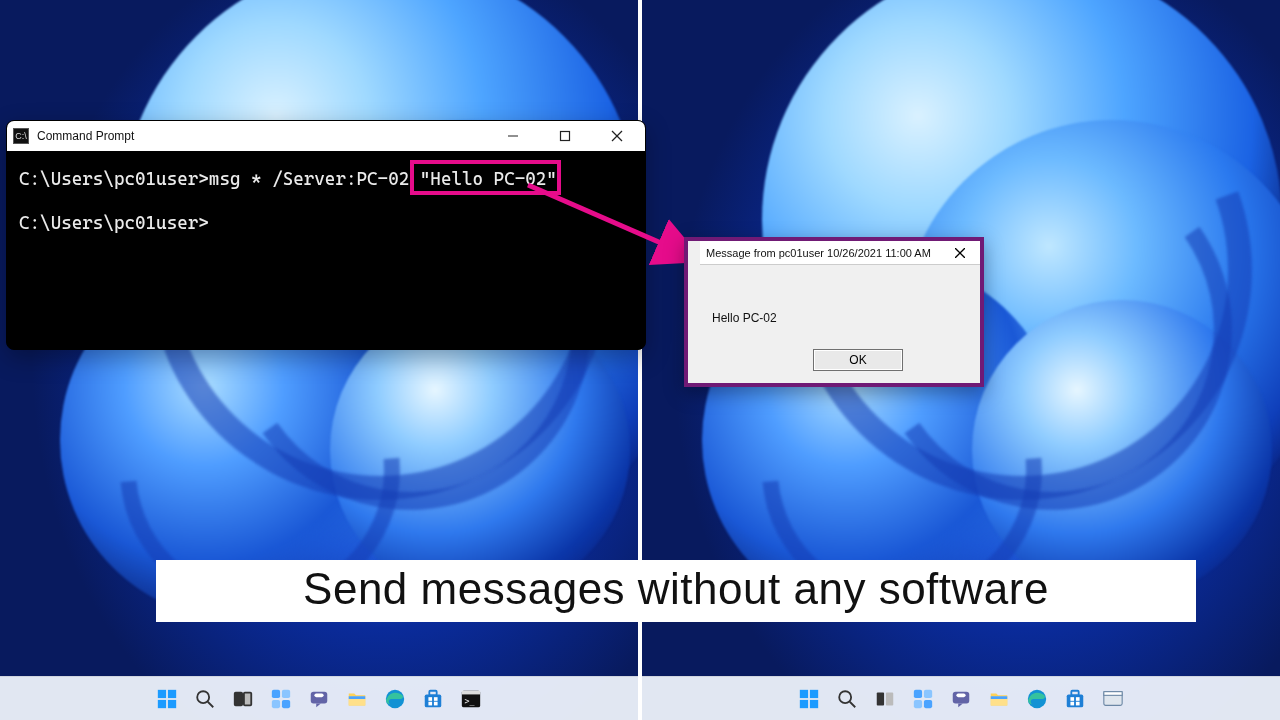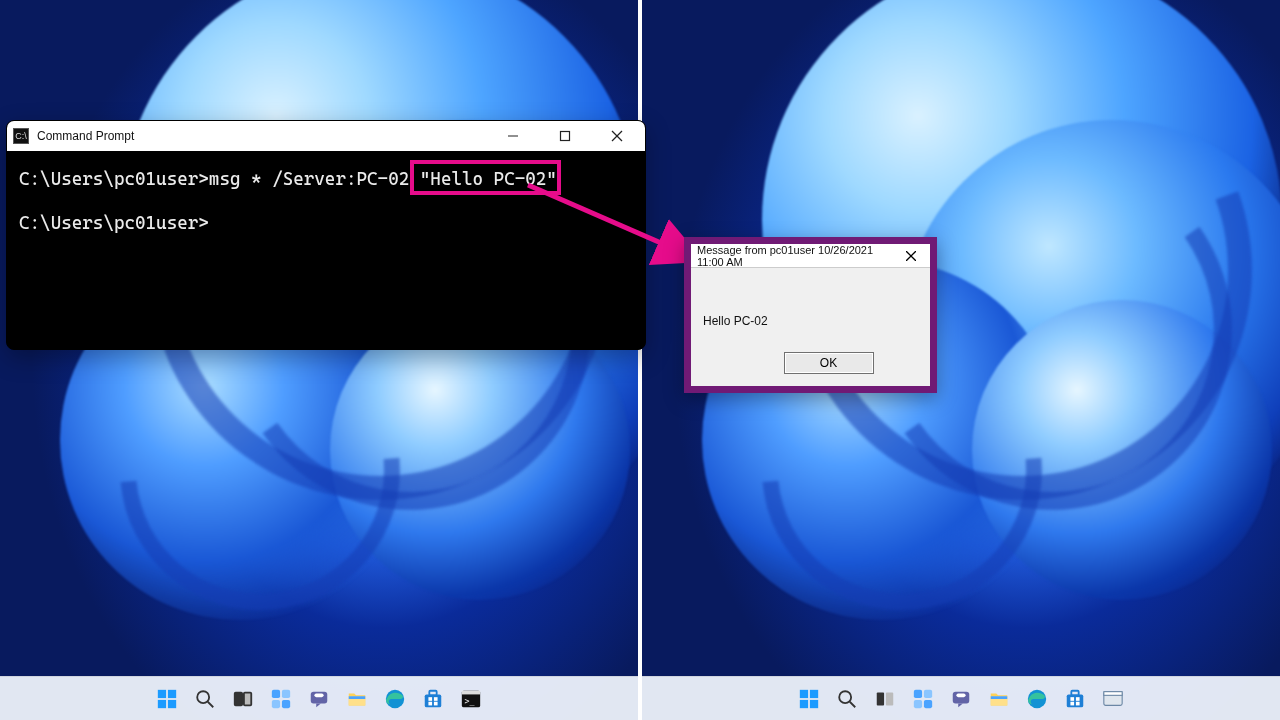--- a/index.html
+++ b/index.html
@@ -47,22 +47,22 @@
   .cmd-title .spacer { flex:1; }
   .winbtn { width:44px; height:28px; display:flex; align-items:center; justify-content:center; color:#222; cursor:pointer; }
   .cmd-body { position:relative; padding:14px 12px; font-family: Consolas, "Cascadia Mono", monospace; font-size:18px; color:#eaeaea; line-height:1.55; }
   .prompt-line { white-space:pre; }
   .hl-box { position:absolute; border:4px solid #e60c8b; pointer-events:none; }
 
   
   .arrow { position:absolute; pointer-events:none; }
 
   
-  .msgbox { position:absolute; width:253px; background:#f0f0f0; border:7px solid #701a75;
-            box-shadow:0 6px 18px rgba(0,0,0,0.35); font-size:12px; }
+  .msgbox { position:absolute; width:300px; background:#f0f0f0; border:4px solid #701a75;
+            box-shadow:0 6px 18px rgba(0,0,0,0.35); font-size:12px;padding-left:12px; }
   .msgbox .mtitle { height:24px; background:#fff; border-bottom:1px solid #ccc; display:flex; align-items:center; padding:0 6px; }
   .msgbox .mtitle .mtxt { font-size:11px; color:#111; }
   .msgbox .mtitle .spacer { flex:1; }
   .msgbox .mclose { width:28px;height:22px; display:flex; align-items:center; justify-content:center; cursor:pointer; }
   .msgbox .mbody { padding:14px 12px 8px 12px; min-height:46px; color:#111;margin-top:32px; }
   .msgbox .mfoot { display:flex; justify-content:center; padding:6px 0 12px;margin-left:36px; }
   .okbtn { width:90px; height:22px; background:#e9e9e9; border:1px solid #707070; box-shadow: inset 0 0 0 1px #fff; cursor:pointer; font-size:12px; }
 
   
   .caption { position:absolute; background:#fff; color:#111; font-size:44px; letter-spacing:.5px;
@@ -281,14 +281,15 @@
             <line x1="10" y1="0" x2="0" y2="10" stroke="currentColor" stroke-width="1.3"></line>
           </svg>
         </div>
     </div>
     <div class="mbody">Hello PC-02</div>
     <div class="mfoot">
       <button class="okbtn">OK</button>
     </div>
   </div>
 
+  <div class="caption" style="left:156px; top:560px; width:1040px; text-align:center;">Send messages without any software</div>
 
 </div>
 
 </body></html>

